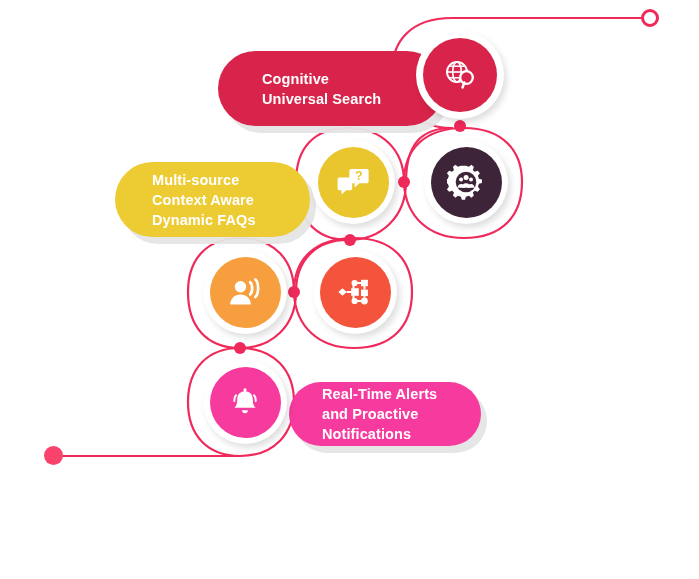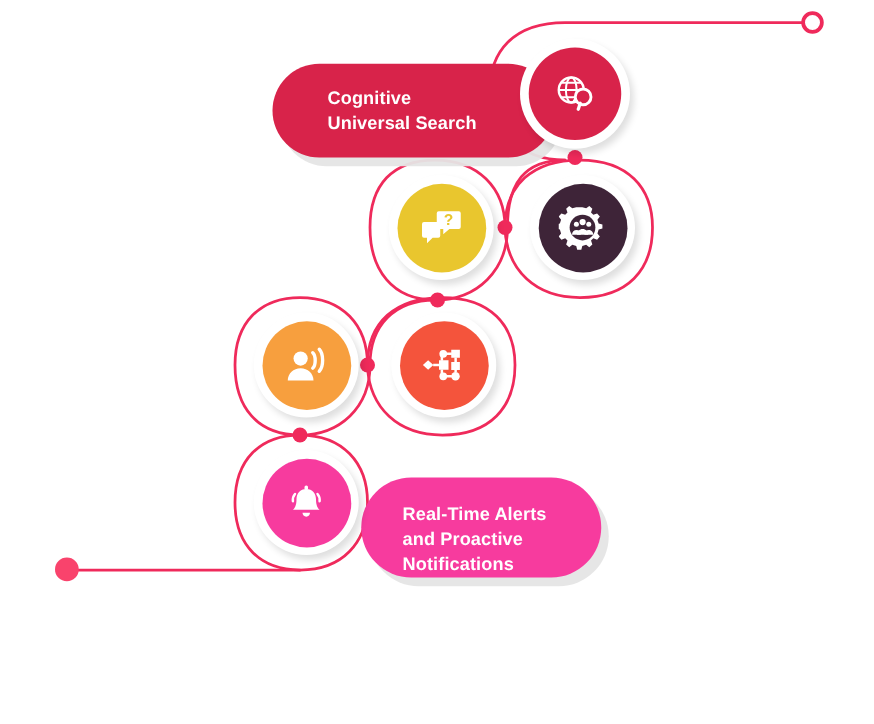--- a/index.html
+++ b/index.html
@@ -148,20 +148,25 @@
           <line x1="7.1" y1="20.8" x2="22.9" y2="20.8" stroke="#fff" stroke-width="1.5"></line>
           <circle cx="24.5" cy="20.5" r="6.3" fill="#d8234a" stroke="#fff" stroke-width="2.3"></circle>
           <line x1="22.2" y1="25.6" x2="20.6" y2="30.4" stroke="#fff" stroke-width="2.6" stroke-linecap="round"></line>
         </svg>
       </span>
     </div>
   </div>
 
   <div class="endpoint-hollow" style="left:641px; top:9px; width:18px; height:18px; border:3.4px solid #ef2a5b;"></div>
 
+  <div class="pill" style="left:115px; top:141px; width:195px; height:75px; background:#edcb33; padding-left:37px;">
+    <span class="pill-text">Multi-source
+Context Aware
+Dynamic FAQs</span>
+  </div>
 
   <div class="icon-badge" style="left:311px; top:140px; width:84px; height:84px;">
     <div class="icon-disc" style="width:71px; height:71px; background:#e9c62e;">
       <span>
         <svg width="34" height="32" viewBox="0 0 34 32" fill="none">
           <path d="M15 3 H31 A1.6 1.6 0 0 1 32.6 4.6 V15.6 A1.6 1.6 0 0 1 31 17.2 H23.5 L18.6 21.4 V17.2 H15 A1.6 1.6 0 0 1 13.4 15.6 V4.6 A1.6 1.6 0 0 1 15 3 Z" fill="#fff"></path>
           <path d="M3.2 11.5 H14.6 A1.6 1.6 0 0 1 16.2 13.1 V22.6 A1.6 1.6 0 0 1 14.6 24.2 H10.1 L5.6 28.6 V24.2 H3.2 A1.6 1.6 0 0 1 1.6 22.6 V13.1 A1.6 1.6 0 0 1 3.2 11.5 Z" fill="#fff"></path>
           <text x="22.9" y="14.2" font-family="'Liberation Sans',sans-serif" font-size="12.5" font-weight="bold" fill="#e9c62e" text-anchor="middle">?</text>
         </svg>
       </span>
@@ -233,21 +238,21 @@
           <path d="M17 6.2 c5.0 0 7.8 3.6 7.8 8.2 c0 5.2 1.6 7.2 2.8 8.4 H6.4 c1.2-1.2 2.8-3.2 2.8-8.4 c0-4.6 2.8-8.2 7.8-8.2 z" fill="#fff"></path>
           <rect x="15.6" y="3.3" width="2.8" height="3.6" rx="1.3" fill="#fff"></rect>
           <path d="M14.0 25.2 h6.0 c0 1.8-1.3 3.1-3.0 3.1 s-3.0-1.3-3.0-3.1 z" fill="#fff"></path>
           <path d="M8.0 10.2 C6.6 11.8 6.1 14.0 6.3 16.0" stroke="#fff" stroke-width="2" stroke-linecap="round" fill="none"></path>
           <path d="M26.0 10.2 C27.4 11.8 27.9 14.0 27.7 16.0" stroke="#fff" stroke-width="2" stroke-linecap="round" fill="none"></path>
         </svg>
       </span>
     </div>
   </div>
 
-  <div class="pill" style="left:289px; top:361px; width:192px; height:80px; background:#f73b9e; padding-left:33px;align-items:flex-end;">
+  <div class="pill" style="left:289px; top:361px; width:192px; height:64px; background:#f73b9e; padding-left:33px;">
     <span class="pill-text">Real-Time Alerts
 and Proactive
 Notifications</span>
   </div>
 
   <div class="endpoint-solid" style="left:44px; top:446px; width:19px; height:19px; background:#f9436c;"></div>
 
 </div>
 
 </body></html>

